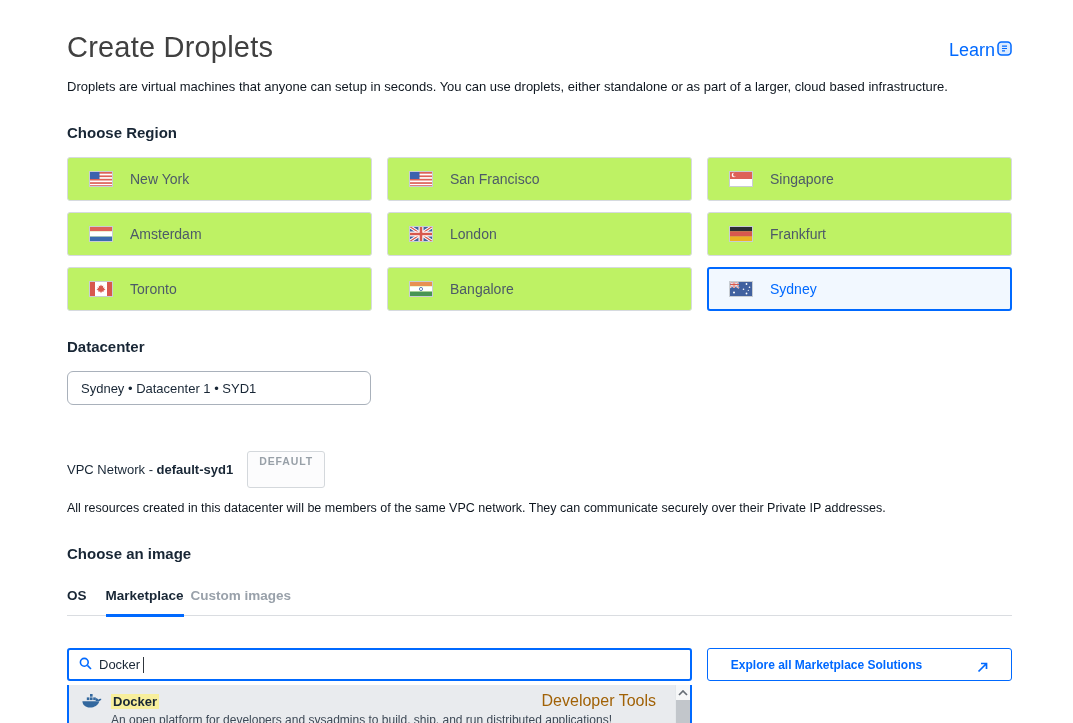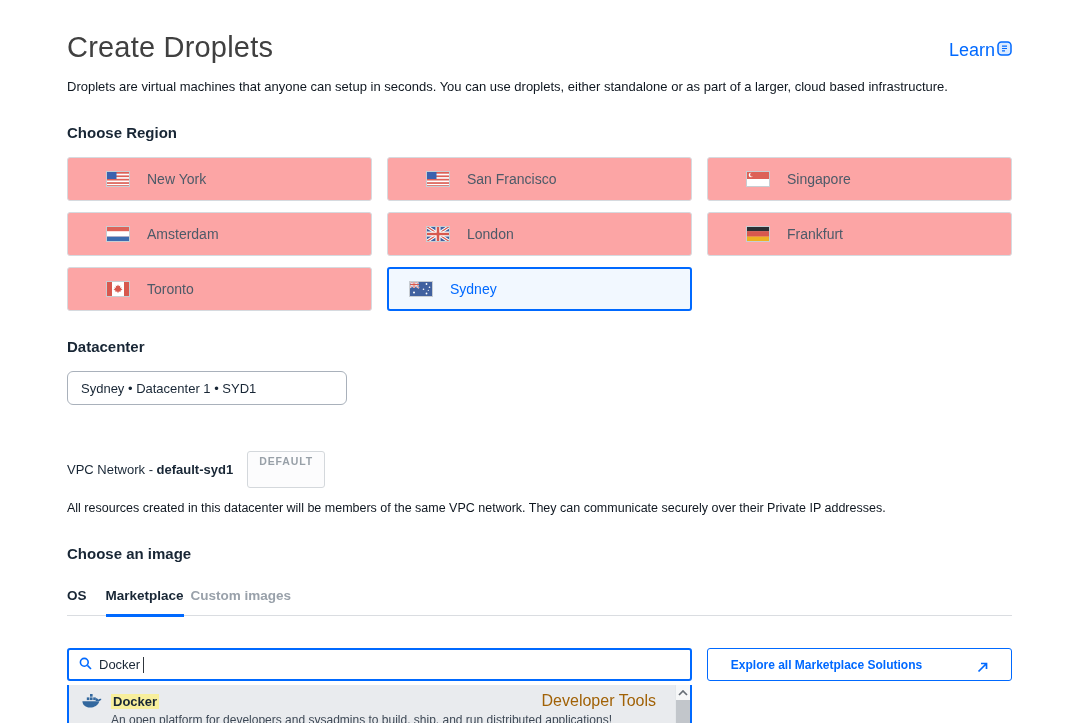--- a/index.html
+++ b/index.html
@@ -18,33 +18,33 @@
   .page-title { font-size: 29px; font-weight: 400; color: #404040; margin: 0; letter-spacing: 0.2px; }
   .learn-link { display: flex; align-items: center; gap: 2px; color: #0069ff; font-size: 18px; margin-top: 9px; cursor: pointer; text-decoration: none; }
   .subtitle { margin-top: 15px; font-size: 13px; color: #0f1720; }
 
   .section-heading { font-size: 15px; font-weight: 700; color: #182635; margin: 0; }
   .mt-region { margin-top: 30px; }
 
   
   .region-grid { display: grid; grid-template-columns: repeat(3, 1fr); column-gap: 15px; row-gap: 11px; margin-top: 16px; }
   .region-card {
-    height: 44px; border: 1px solid #d6dadf; border-radius: 3px; background: #fca5a5;
-    display: flex; align-items: center; padding-left: 38px; cursor: pointer;
+    height: 44px; border: 1px solid #d6dadf; border-radius: 3px; background: #bef264;
+    display: flex; align-items: center; padding-left: 21px; cursor: pointer;
   }
   .region-card.selected { border: 2px solid #0069ff; background: #f2f8ff; padding-left: 20px; }
   .flag { margin-right: 17px; display: flex; flex: none; }
   .flag svg { display: block; }
   .region-label { font-size: 14px; color: #4d5a68; }
   .region-card.selected .region-label { color: #0069ff; }
 
   
   .mt-dc { margin-top: 27px; }
   .datacenter-select {
-    margin-top: 16px; width: 280px; height: 34px; border: 1px solid #a9b1bb; border-radius: 6px;
+    margin-top: 16px; width: 304px; height: 34px; border: 1px solid #a9b1bb; border-radius: 6px;
     display: flex; align-items: center; padding-left: 13px; font-size: 13px; color: #182635;
     background: #fff; cursor: pointer;
   }
 
   
   .vpc-row { margin-top: 46px; display: flex; align-items: center; }
   .vpc-text { font-size: 13px; color: #182635; }
   .vpc-name { font-weight: 700; }
   .vpc-badge {
     margin-left: 14px; font-size: 10.5px; font-weight: 700; letter-spacing: 0.9px; color: #98a0a8;
@@ -218,20 +218,32 @@
             <rect width="24" height="16" fill="#fff"></rect>
             <rect width="6" height="16" fill="#d7584e"></rect>
             <rect x="18" width="6" height="16" fill="#d7584e"></rect>
             <path fill="#d7584e" d="M12 3.5l.9 1.8 1.4-.7-.4 2.1 1.8-.3-.7 1.4 1.5.9-2 .7.2 1.4-1.9-.4-.8 1.8-.8-1.8-1.9.4.2-1.4-2-.7 1.5-.9-.7-1.4 1.8.3-.4-2.1 1.4.7z"></path>
             <rect x="0.5" y="0.5" width="23" height="15" fill="none" stroke="#c8cdd2"></rect>
           </svg>
       </span>
       <span class="region-label">Toronto</span>
     </div>
 
+    <div class="region-card">
+      <span class="flag">
+        <svg width="24" height="16" viewBox="0 0 24 16">
+            <rect width="24" height="5.3" fill="#e79152"></rect>
+            <rect y="5.3" width="24" height="5.3" fill="#fff"></rect>
+            <rect y="10.6" width="24" height="5.4" fill="#479455"></rect>
+            <circle cx="12" cy="8" r="1.6" fill="none" stroke="#3b62a8" stroke-width="0.8"></circle>
+            <rect x="0.5" y="0.5" width="23" height="15" fill="none" stroke="#c8cdd2"></rect>
+          </svg>
+      </span>
+      <span class="region-label">Bangalore</span>
+    </div>
 
     <div class="region-card selected">
       <span class="flag">
         <svg width="24" height="16" viewBox="0 0 24 16">
             <rect width="24" height="16" fill="#41619f"></rect>
             <path d="M0 0L10 7M10 0L0 7" stroke="#fff" stroke-width="1.6"></path>
             <path d="M0 0L10 7M10 0L0 7" stroke="#d7584e" stroke-width="0.7"></path>
             <path d="M5 0V7M0 3.5H10" stroke="#fff" stroke-width="2.2"></path>
             <path d="M5 0V7M0 3.5H10" stroke="#d7584e" stroke-width="1.1"></path>
             <g fill="#fff">

